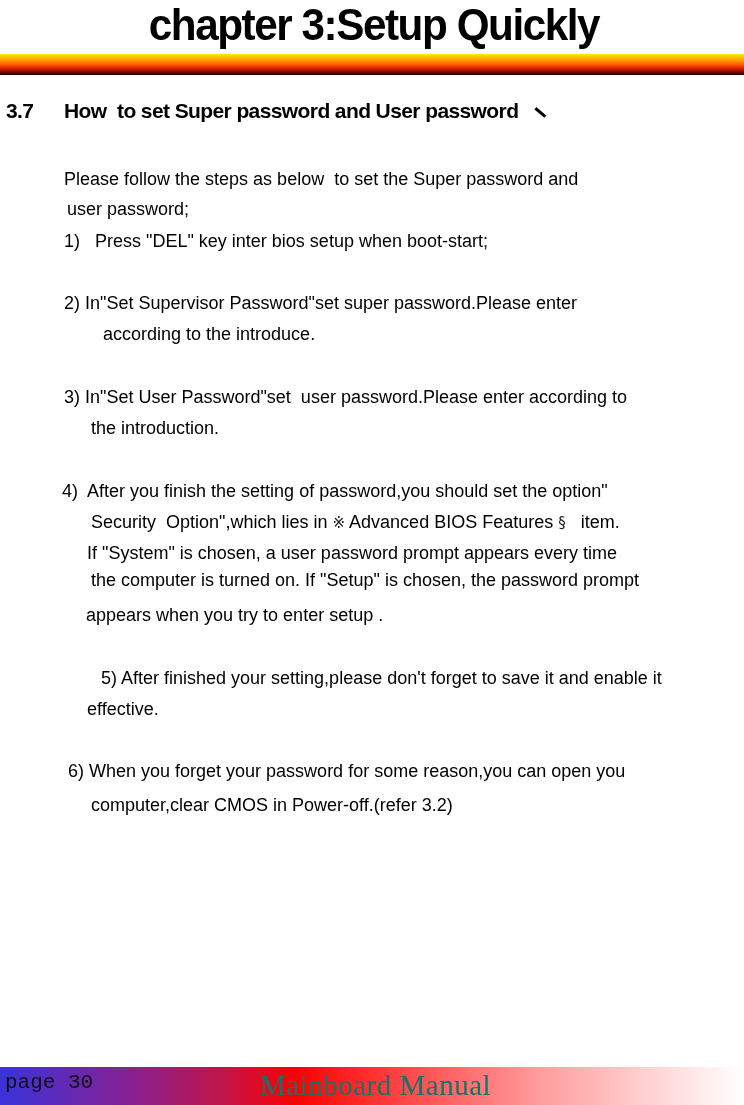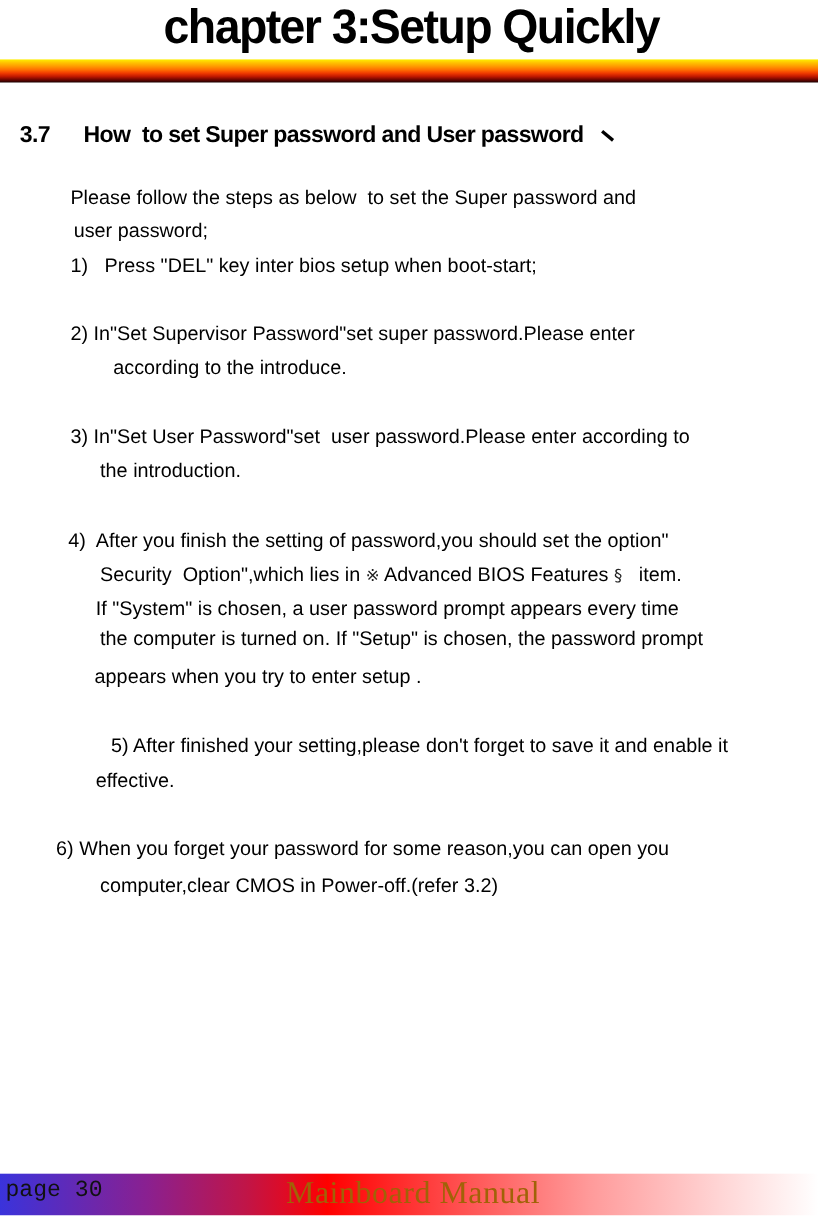--- a/index.html
+++ b/index.html
@@ -43,21 +43,21 @@
         #ff6a00 46%,
         #f03a00 60%,
         #c01800 74%,
         #6e0600 88%,
         #1a0000 100%);
     }
     .section-heading {
       position: absolute;
       left: 6px;
       top: 99px;
-      margin: 12px;
+      margin: 0;
       font-weight: bold;
       font-size: 21px;
       letter-spacing: -0.6px;
       white-space: pre;
     }
     .section-heading .num {
       display: inline-block;
       width: 58px;
     }
     .heading-mark {
@@ -114,21 +114,21 @@
       font-size: 21px;
       color: #111;
     }
     .footer-manual {
       position: absolute;
       left: 260px;
       top: 1069px;
       font-family: "Liberation Serif", serif;
       font-size: 29px;
       letter-spacing: 0.5px;
-      color: #a16207;
+      color: #0f766e;
     }
   </style>
 </head>
 <body>
 
 <h1 class="chapter-title">chapter 3:Setup Quickly</h1>
 <div class="header-bar"></div>
 
 <h2 class="section-heading"><span class="num">3.7</span><span>How  to set Super password and User password</span><span class="heading-mark"></span></h2>
 
@@ -158,19 +158,19 @@
   <p class="body-line" style="left:91px; top:569px;">the computer is turned on. If "Setup" is chosen, the password prompt</p>
   <p class="body-line" style="left:86px; top:604px;text-align:right;">appears when you try to enter setup .</p>
 </div>
 
 <div>
   <p class="body-line" style="left:64px; top:667px;margin-left:37px;">5) After finished your setting,please don't forget to save it and enable it</p>
   <p class="body-line" style="left:87px; top:698px;">effective.</p>
 </div>
 
 <div>
-  <p class="body-line" style="left:51px; top:760px;">6) When you forget your password for some reason,you can open you</p>
+  <p class="body-line" style="left:68px; top:760px;">6) When you forget your password for some reason,you can open you</p>
   <p class="body-line" style="left:91px; top:794px;">computer,clear CMOS in Power-off.(refer 3.2)</p>
 </div>
 
 <div class="footer-bar"></div>
 <div class="footer-page">page 30</div>
 <div class="footer-manual">Mainboard Manual</div>
 
 </body></html>

